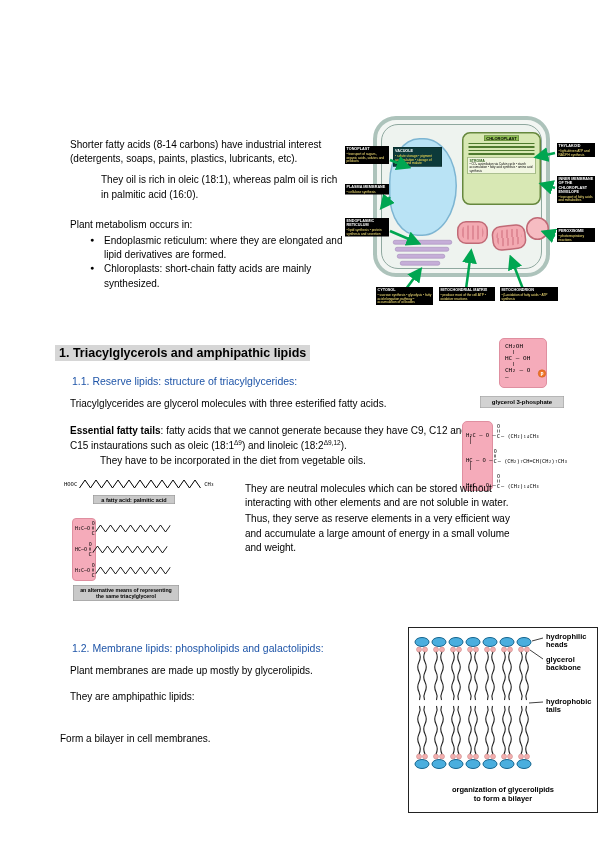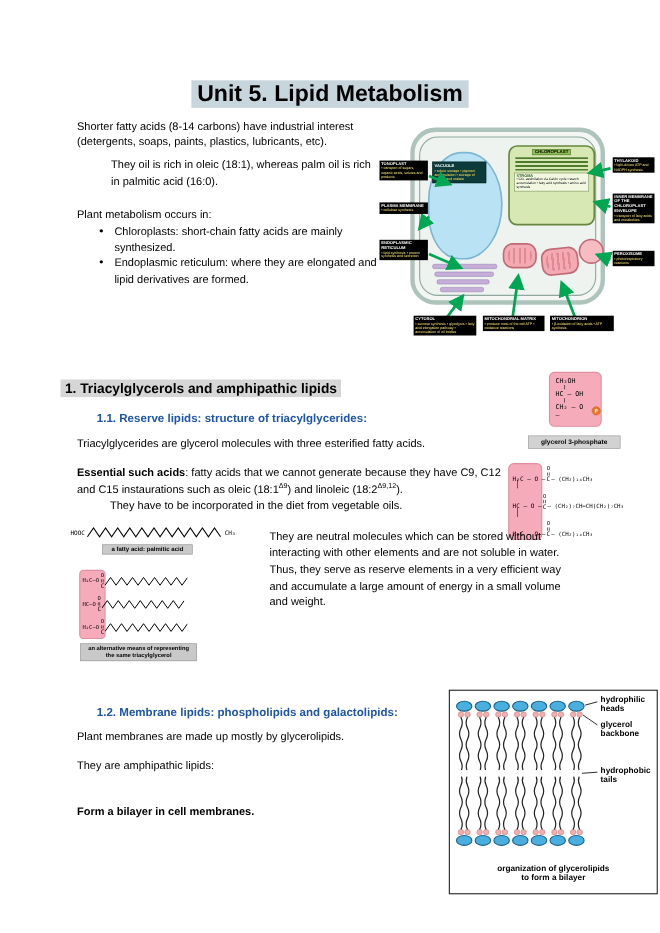--- a/index.html
+++ b/index.html
@@ -6,46 +6,46 @@
   html,body { background:#fff; }
   body { width:600px; height:848px; position:relative; font-family:"Liberation Sans", sans-serif; color:#000; }
   .page { position:absolute; inset:0; overflow:hidden; }
 
   
   .title { position:absolute; top:74px; left:0; width:100%; text-align:center; font-size:21px; font-weight:bold; }
   .title .hl { background:var(--highlight-title,#c7d5dc); padding:1px 5px; }
 
   
   .bodytext { font-size:10px; line-height:1.42; }
-  .intro { position:absolute; left:70px; top:109px; width:274px; }
+  .intro { position:absolute; left:70px; top:138px; width:274px; }
   .intro .indent { margin-left:31px; margin-top:7px; }
   .intro .mt { margin-top:16px; }
   ul.dots { list-style:none; margin-top:2px; }
   ul.dots li { position:relative; padding-left:14px; }
   ul.dots li::before { content:"●"; position:absolute; left:0; top:1px; font-size:7px; }
   .intro ul.dots { margin-left:20px; }
   .intro .last { margin-top:1px; }
 
   
   .sec1 { position:absolute; left:55px; top:346px; font-size:12.5px; font-weight:bold; }
   .sec1 .hl2 { background:var(--highlight-section,#d6d6d6); padding:1px 4px; }
-  .subhead { position:absolute; font-size:10.5px; font-weight:bold; color:var(--heading-blue,#1f55a8);margin-left:16px; }
+  .subhead { position:absolute; font-size:10.5px; font-weight:normal; color:var(--heading-blue,#1f55a8); }
   .sub11 { left:72px; top:375px; }
   .sub12 { left:72px; top:642px; }
   .p-tri { position:absolute; left:70px; top:397px; width:420px; }
   .essential { position:absolute; left:70px; top:424px; width:404px; }
   .essential .b { font-weight:bold; }
   .essential sup { font-size:6.5px; }
   .essential .ind { margin-left:30px; }
   .neutral { position:absolute; left:245px; top:482px; width:272px; }
   .neutral p + p { margin-top:2px; }
   .pm1 { position:absolute; left:70px; top:664px; width:330px; }
   .pm2 { position:absolute; left:70px; top:690px; width:330px; }
   .mem-ul { position:absolute; left:88px; top:704px; width:300px; font-size:10px; line-height:1.42; }
-  .pm3 { position:absolute; left:70px; top:732px; width:330px;font-weight:bold; }
+  .pm3 { position:absolute; left:60px; top:732px; width:330px; }
 
   
   .fig2x { transform:scale(0.5); transform-origin:0 0; position:relative; }
 
   
   .cellfig-wrap { position:absolute; left:345px; top:114px; width:250px; height:216px; }
   .cellfig { width:500px; height:432px; }
   .cell-wall { position:absolute; left:56px; top:4px; width:354px; height:322px; border:8px solid #adc3bb; border-radius:46px; background:#f3f6f3; }
   .cell-inner { position:absolute; left:72px; top:20px; width:322px; height:290px; border:2px solid #8fa89f; border-radius:34px; background:#eef3ef; }
   .vacuole { position:absolute; left:88px; top:48px; width:136px; height:196px; background:#b9e3f5; border:3px solid #7db5d2; border-radius:48% 52% 55% 45%; }
@@ -126,29 +126,28 @@
   .bilayer { width:380px; height:372px; border:2px solid #222; background:#fff; }
   .bl-label { position:absolute; left:274px; width:102px; font-size:15px; font-weight:bold; line-height:1.08; }
   .bl-heads { top:8px; } .bl-backbone { top:54px; } .bl-tails { top:138px; }
   .bl-caption { position:absolute; left:0; top:314px; width:100%; text-align:center; font-size:15px; font-weight:bold; line-height:1.15; }
 </style>
 </head>
 <body>
 
 <div class="page">
 
-  <h1 class="title"><span class="hl">Unit 5. Lipid Metabolism</span></h1>
 
   <div class="intro bodytext">
     <p>Shorter fatty acids (8-14 carbons) have industrial interest (detergents, soaps, paints, plastics, lubricants, etc).</p>
     <p class="indent">They oil is rich in oleic (18:1), whereas palm oil is rich in palmitic acid (16:0).</p>
     <p class="mt">Plant metabolism occurs in:</p>
     <ul class="dots">
+      <li>Endoplasmic reticulum: where they are elongated and lipid derivatives are formed.</li>
       <li>Chloroplasts: short-chain fatty acids are mainly synthesized.</li>
-      <li>Endoplasmic reticulum: where they are elongated and lipid derivatives are formed.</li>
     </ul>
   </div>
 
   <div class="cellfig-wrap">
     <div class="cellfig fig2x">
       <div class="cell-wall"></div>
       <div class="cell-inner"></div>
       <div class="vacuole"></div>
       <div class="chloro">
         <div class="chloro-title">CHLOROPLAST</div>
@@ -247,21 +246,21 @@
         <div class="gl3row">
           <span>CH₂ — O —</span>
           <span class="pcirc">P</span>
         </div>
       </div>
       <div class="glabel">glycerol 3-phosphate</div>
     </div>
   </div>
 
   <div class="essential bodytext">
-    <span class="b">Essential such acids</span><span>: fatty acids that we cannot generate because they have C9, C12 and C15 instaurations such as oleic (18:1</span><sup>Δ9</sup><span>) and linoleic (18:2</span><sup>Δ9,12</sup><span>).</span>
+    <span class="b">Essential fatty tails</span><span>: fatty acids that we cannot generate because they have C9, C12 and C15 instaurations such as oleic (18:1</span><sup>Δ9</sup><span>) and linoleic (18:2</span><sup>Δ9,12</sup><span>).</span>
     <div class="ind">They have to be incorporated in the diet from vegetable oils.</div>
   </div>
 
   <div class="tagfig-wrap">
     <div class="tagfig fig2x">
       <div class="tbox"></div>
       <div class="tvb tvb1"></div>
       <div class="tvb tvb2"></div>
       <div class="trow tr1">
         <span>H₂C — O —</span>

